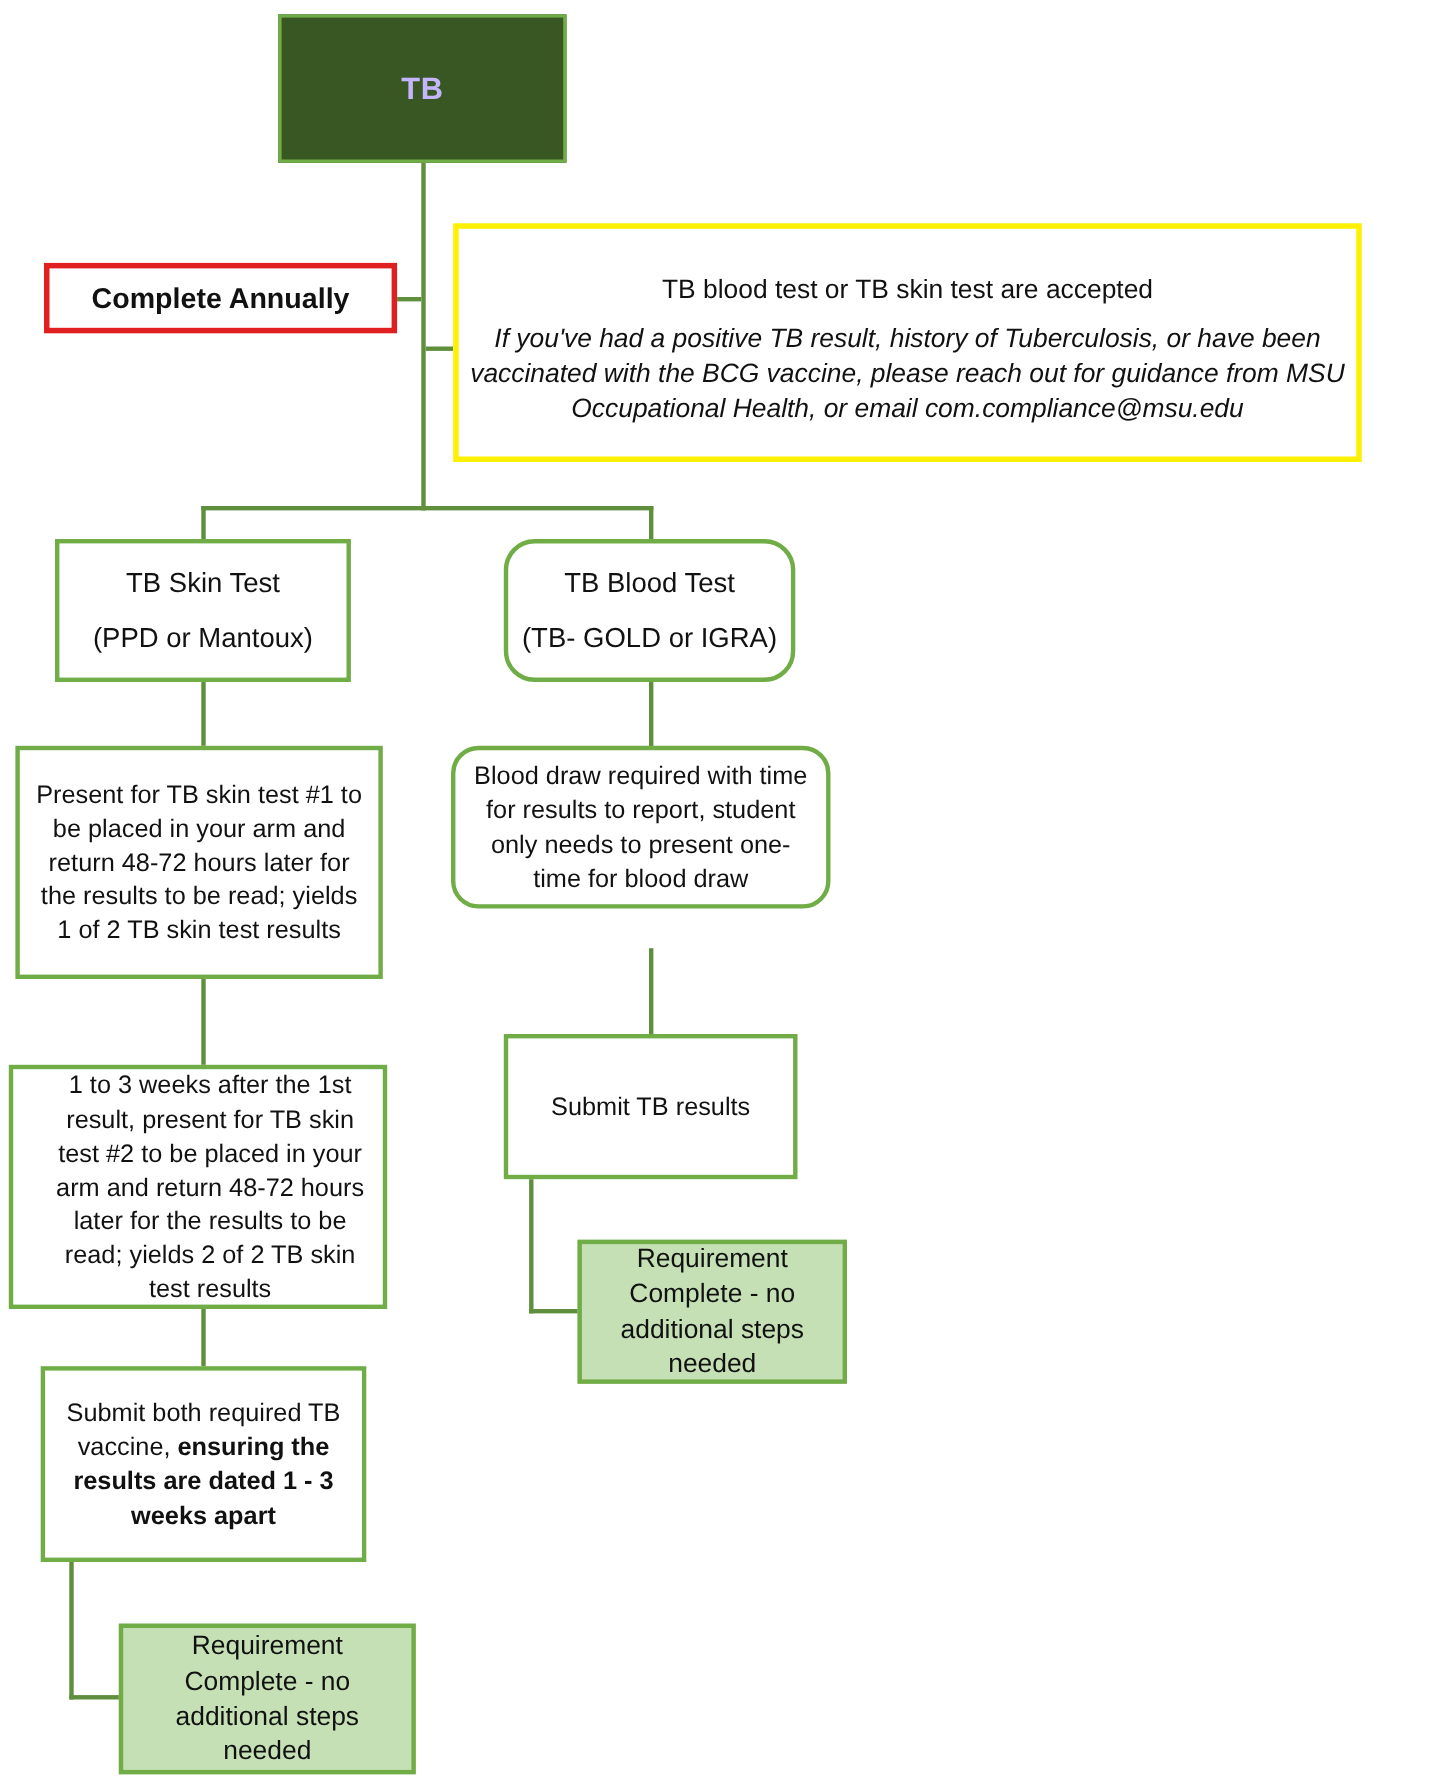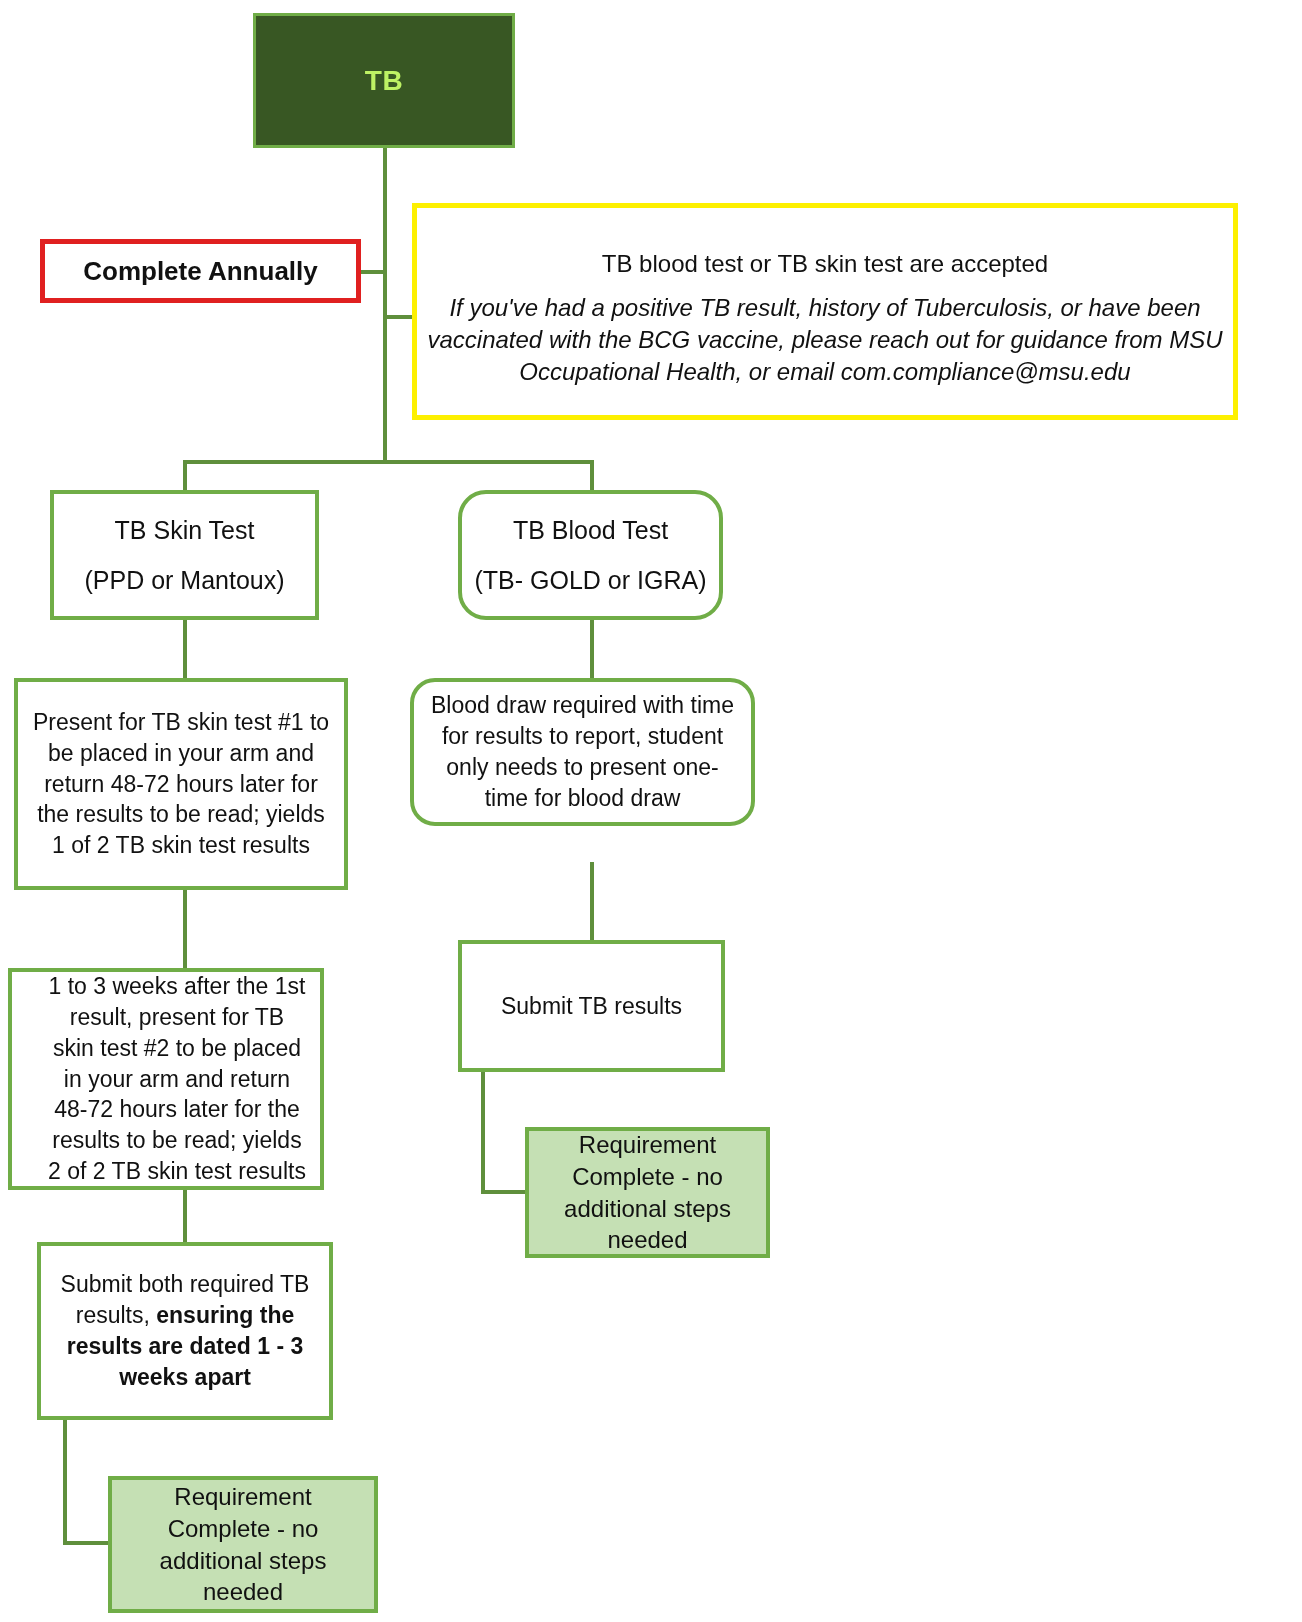--- a/index.html
+++ b/index.html
@@ -30,21 +30,21 @@
     flex-direction: column;
     align-items: center;
     justify-content: center;
     text-align: center;
     font-size: 23px;
     line-height: 1.34;
   }
   .box.root {
     background: var(--dark-green-fill, #385723);
     border: 3px solid var(--box-border-green, #70ad47);
-    color: #bef264;
+    color: #c4b5fd;
     font-weight: bold;
     font-size: 28px;
     letter-spacing: 0.5px;
   }
   .box.red-note {
     border: 5px solid var(--note-border-red, #e02020);
     font-weight: bold;
     font-size: 26px;
   }
   .box.yellow-note {
@@ -102,26 +102,26 @@
 
   <div class="box header" style="left:50px; top:490px; width:269px; height:130px;">
     <div>TB Skin Test</div>
     <div>(PPD or Mantoux)</div>
   </div>
 
   <div class="box detail" style="left:14px; top:678px; width:334px; height:212px;">
     <div>Present for TB skin test #1 to be placed in your arm and return 48-72 hours later for the results to be read; yields 1 of 2 TB skin test results</div>
   </div>
 
-  <div class="box detail" style="left:8px; top:968px; width:316px; height:222px;padding-left:36px;">
+  <div class="box detail" style="left:8px; top:968px; width:344px; height:222px;padding-left:36px;">
     <div>1 to 3 weeks after the 1st result, present for TB skin test #2 to be placed in your arm and return 48-72 hours later for the results to be read; yields 2 of 2 TB skin test results</div>
   </div>
 
   <div class="box detail" style="left:37px; top:1242px; width:296px; height:178px;">
-    <div><span>Submit both required TB results, </span><span class="bold-part">ensuring the results are dated 1 - 3 weeks apart</span></div>
+    <div><span>Submit both required TB vaccine, </span><span class="bold-part">ensuring the results are dated 1 - 3 weeks apart</span></div>
   </div>
 
   <div class="box complete" style="left:108px; top:1476px; width:270px; height:137px;">
     <div>Requirement Complete - no additional steps needed</div>
   </div>
 
   <div class="box header" style="left:458px; top:490px; width:265px; height:130px;border-radius:28px;">
     <div>TB Blood Test</div>
     <div>(TB- GOLD or IGRA)</div>
   </div>

